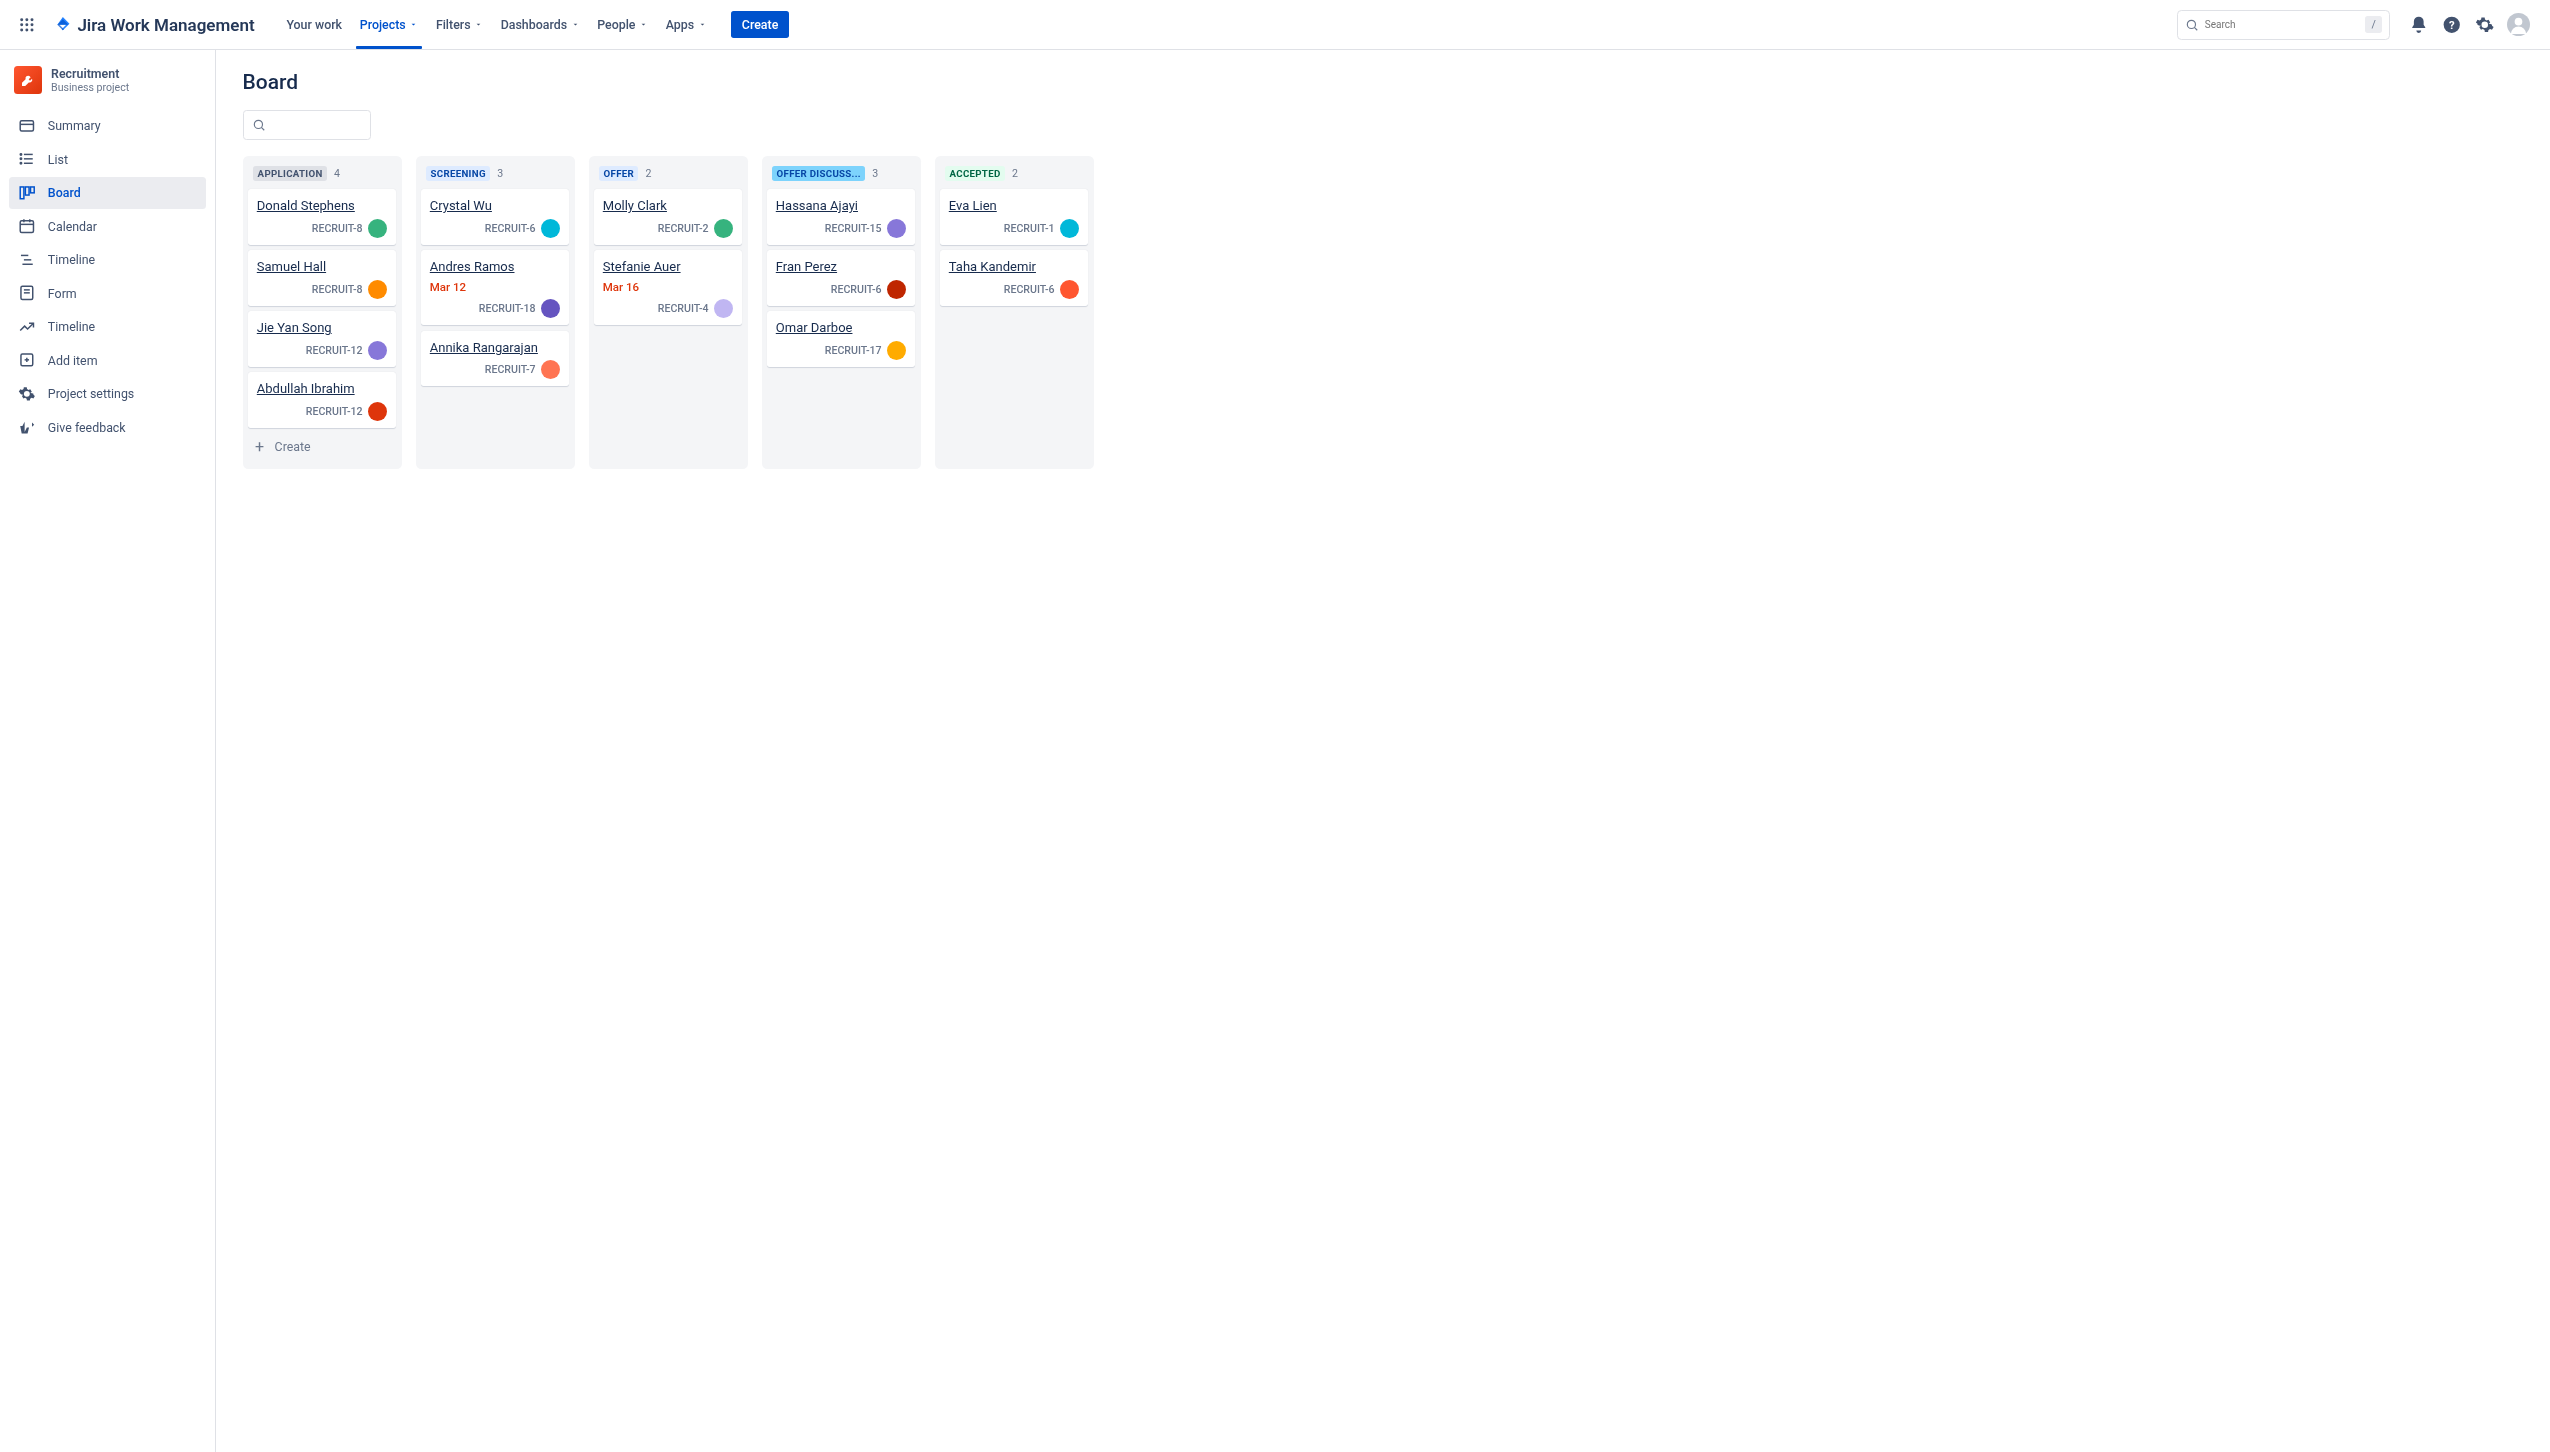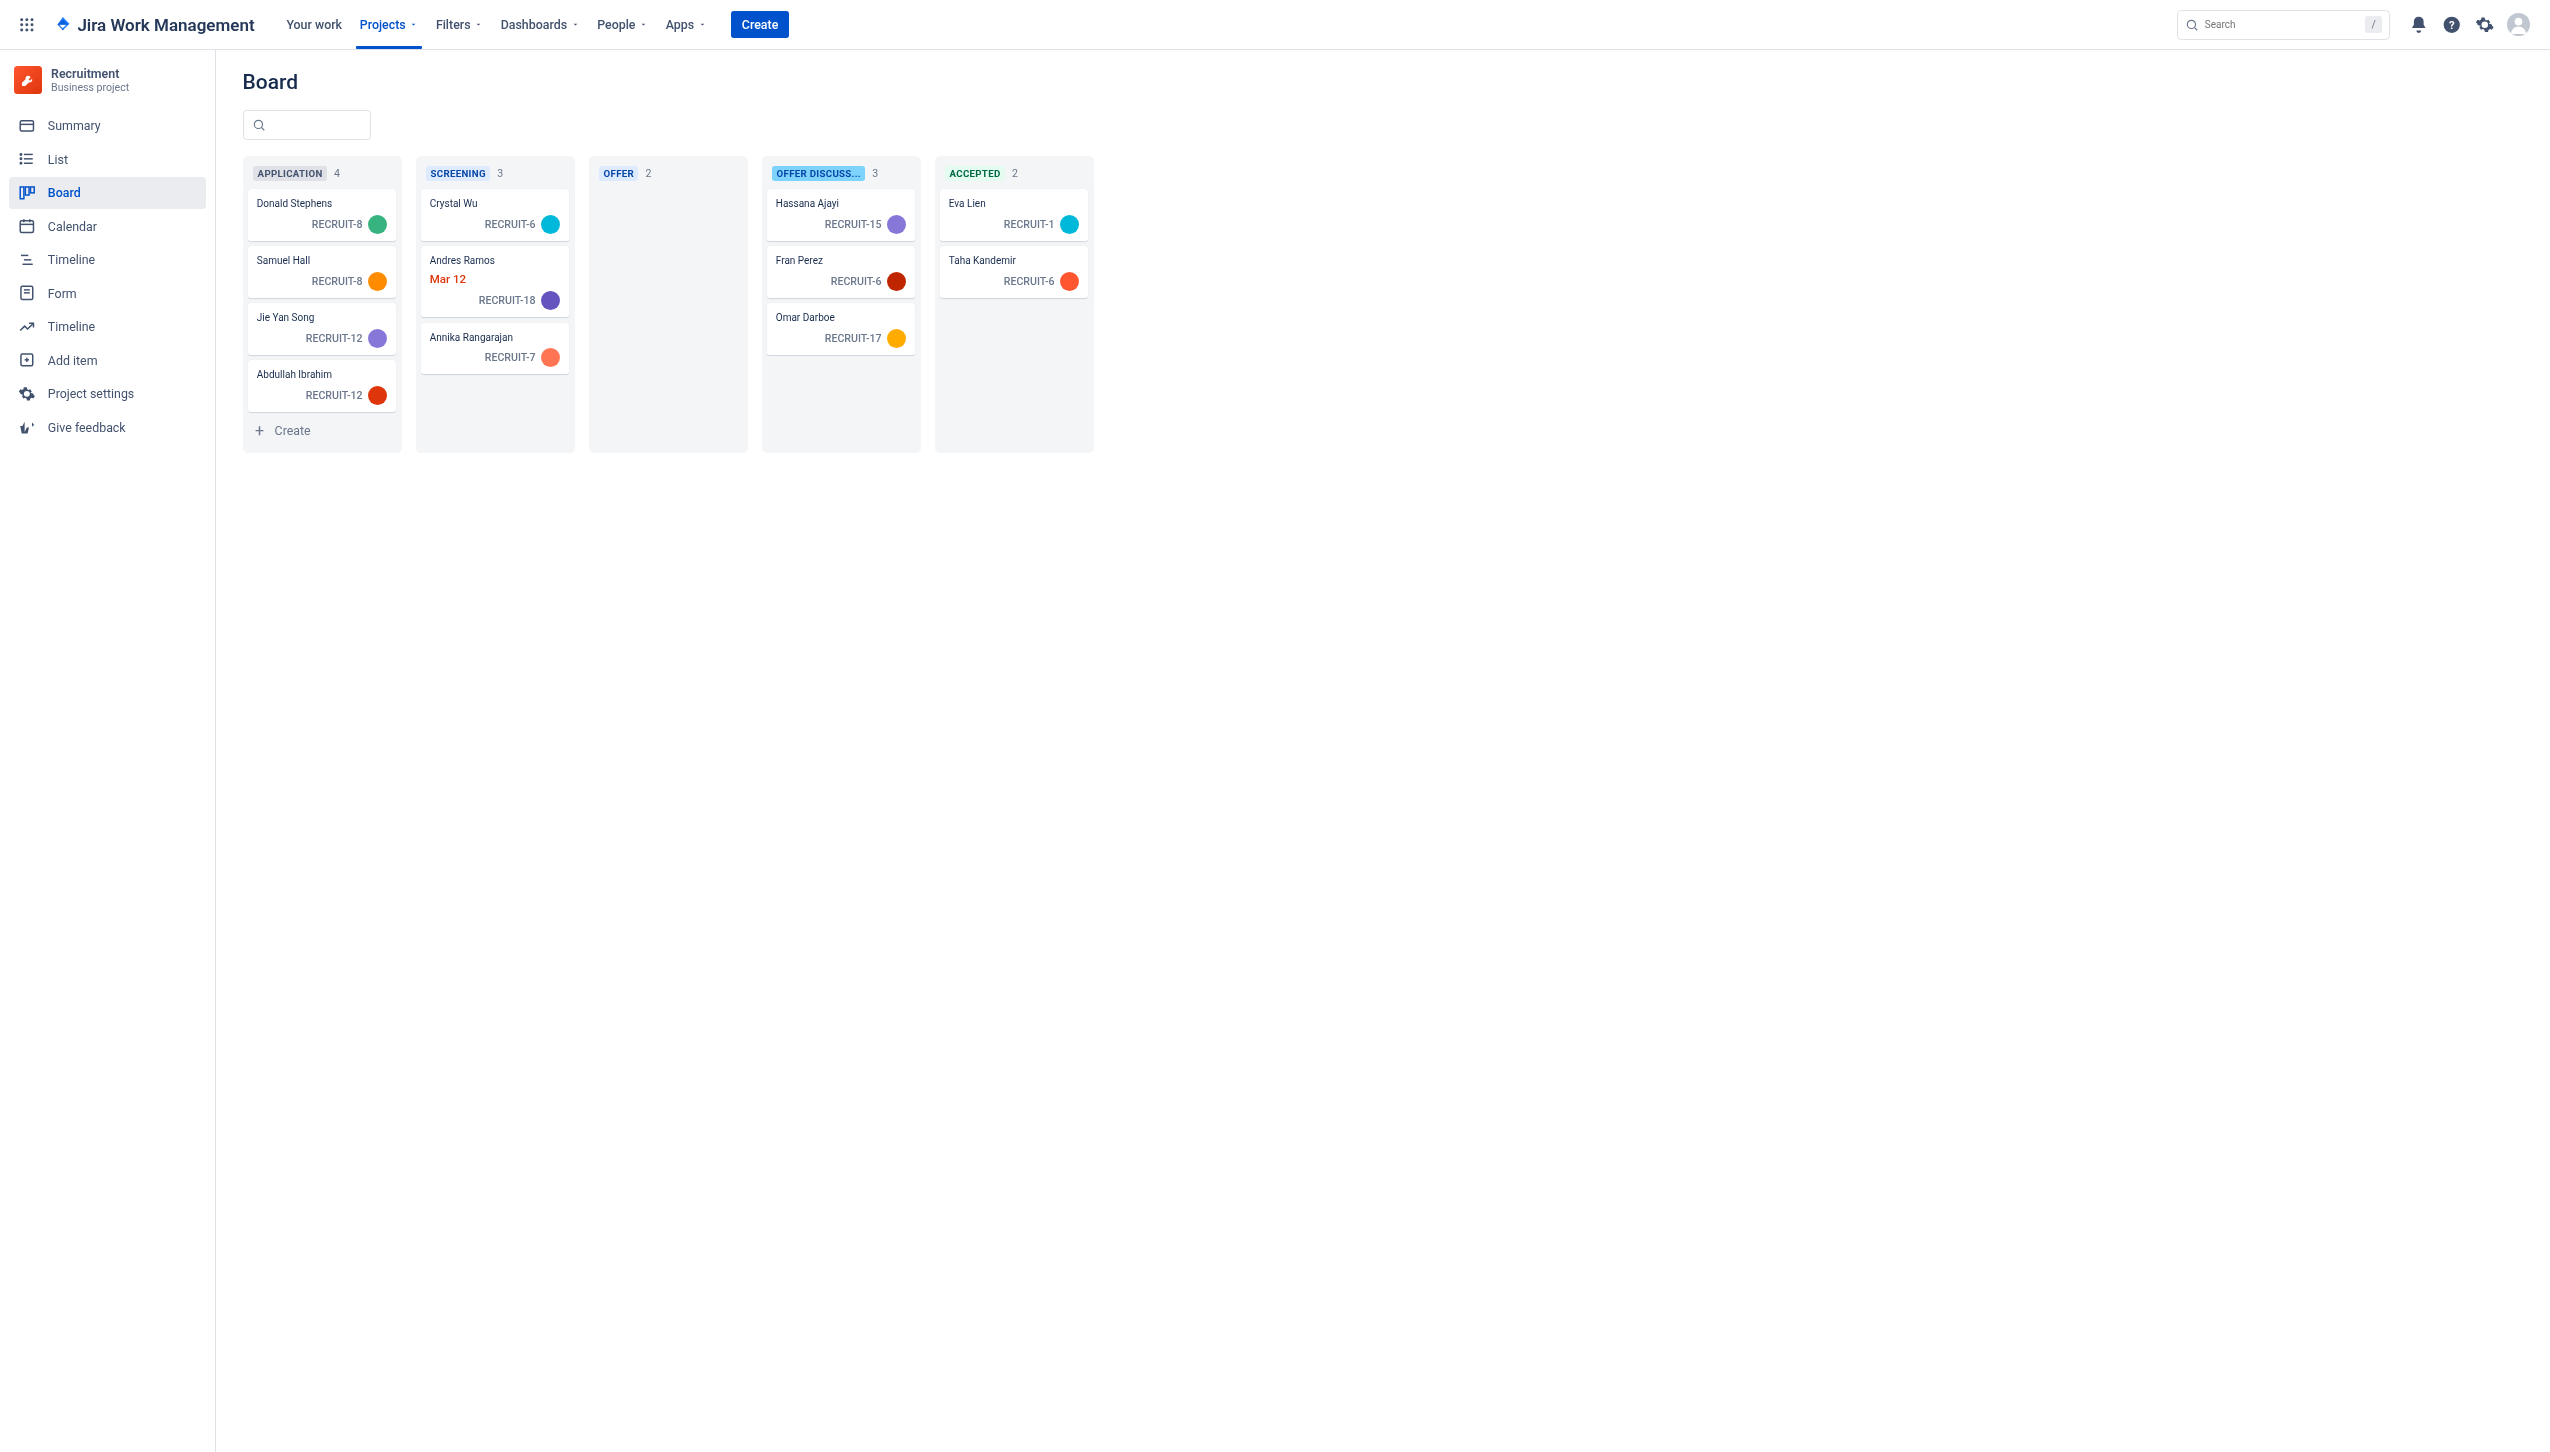--- a/index.html
+++ b/index.html
@@ -43,21 +43,21 @@
 .filter-search { width:128px; height:30px; border:1.8px solid #dfe1e6; border-radius:3.5px; display:flex; align-items:center; padding:0 8.9px; }
 
 
 .board { display:flex; gap:14px; overflow-x:auto; padding-bottom:17.7px; }
 .column { width:159px; flex-shrink:0; background:#f4f5f7; border-radius:5.3px; padding:7px 5.3px; }
 .col-head { display:flex; align-items:center; gap:7px; padding:3.5px 5.3px 8.9px 5.3px; }
 .col-title { font-size:9.7px; font-weight:700; letter-spacing:0.3px; padding:1.8px 4.4px; border-radius:2.7px; white-space:nowrap; overflow:hidden; text-overflow:ellipsis; max-width:115px; }
 .col-count { font-size:10.6px; color:#6b778c; }
 .cards { display:flex; flex-direction:column; gap:5.3px; }
 .card { background:#fff; border-radius:2.7px; box-shadow:0 0.9px 0.9px rgba(9,30,66,0.15); padding:8.9px 8.9px 7px 8.9px; cursor:pointer; }
-.card-name { font-size:10px; color:#172b4d; margin-bottom:5.3px; }
+.card-name { font-size:13px; color:#172b4d; margin-bottom:5.3px;text-decoration:underline; }
 .card-date { font-size:11.5px; color:#de350b; font-weight:500; margin-bottom:5.3px; }
 .card-foot { display:flex; align-items:center; justify-content:flex-end; gap:5.3px; }
 .card-key { font-size:10.6px; color:#6b778c; font-weight:500; }
 .avatar { width:19.5px; height:19.5px; border-radius:50%; background:linear-gradient(135deg,#ffab00,#ff7043); flex-shrink:0; }
 .create-row { display:flex; align-items:center; gap:10.6px; padding:7px 7px; color:#6b778c; cursor:pointer; border-radius:2.7px; margin-top:3.5px; }
 .plus { font-size:16px; line-height:1; }
 
 svg { display:block; }
 </style>
 </head>
@@ -352,20 +352,37 @@
                 <span class="avatar" style="background:#ff7452"></span>
               </div>
             </div>
           </div>
         </div>
         <div class="column">
           <div class="col-head">
             <span class="col-title" style="background:#deebff;color:#0747a6">OFFER</span>
             <span class="col-count">2</span>
           </div>
+          <div class="cards">
+            <div class="card">
+              <div class="card-name">Molly Clark</div>
+              <div class="card-foot">
+                <span class="card-key">RECRUIT-2</span>
+                <span class="avatar" style="background:#36b37e"></span>
+              </div>
+            </div>
+            <div class="card">
+              <div class="card-name">Stefanie Auer</div>
+              <div class="card-date">Mar 16</div>
+              <div class="card-foot">
+                <span class="card-key">RECRUIT-4</span>
+                <span class="avatar" style="background:#c0b6f2"></span>
+              </div>
+            </div>
+          </div>
         </div>
         <div class="column">
           <div class="col-head">
             <span class="col-title" style="background:#7dd3fc;color:#0747a6">OFFER DISCUSS...</span>
             <span class="col-count">3</span>
           </div>
           <div class="cards">
             <div class="card">
               <div class="card-name">Hassana Ajayi</div>
               <div class="card-foot">

